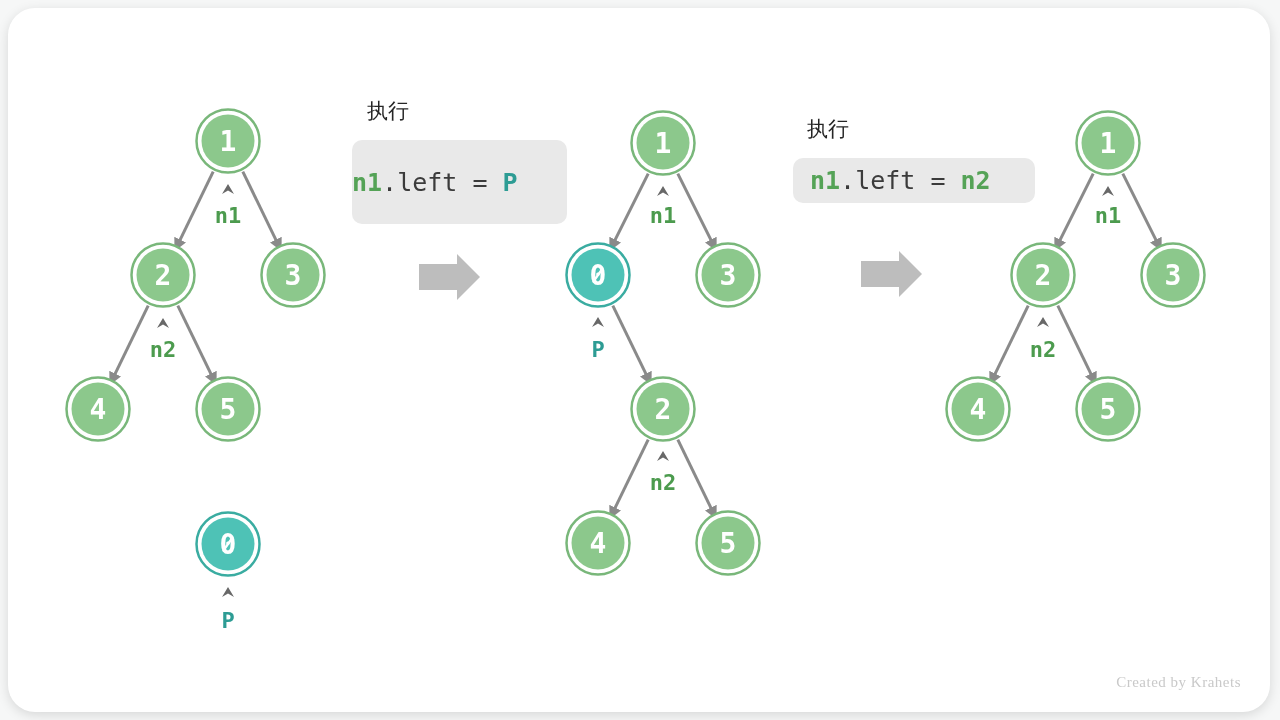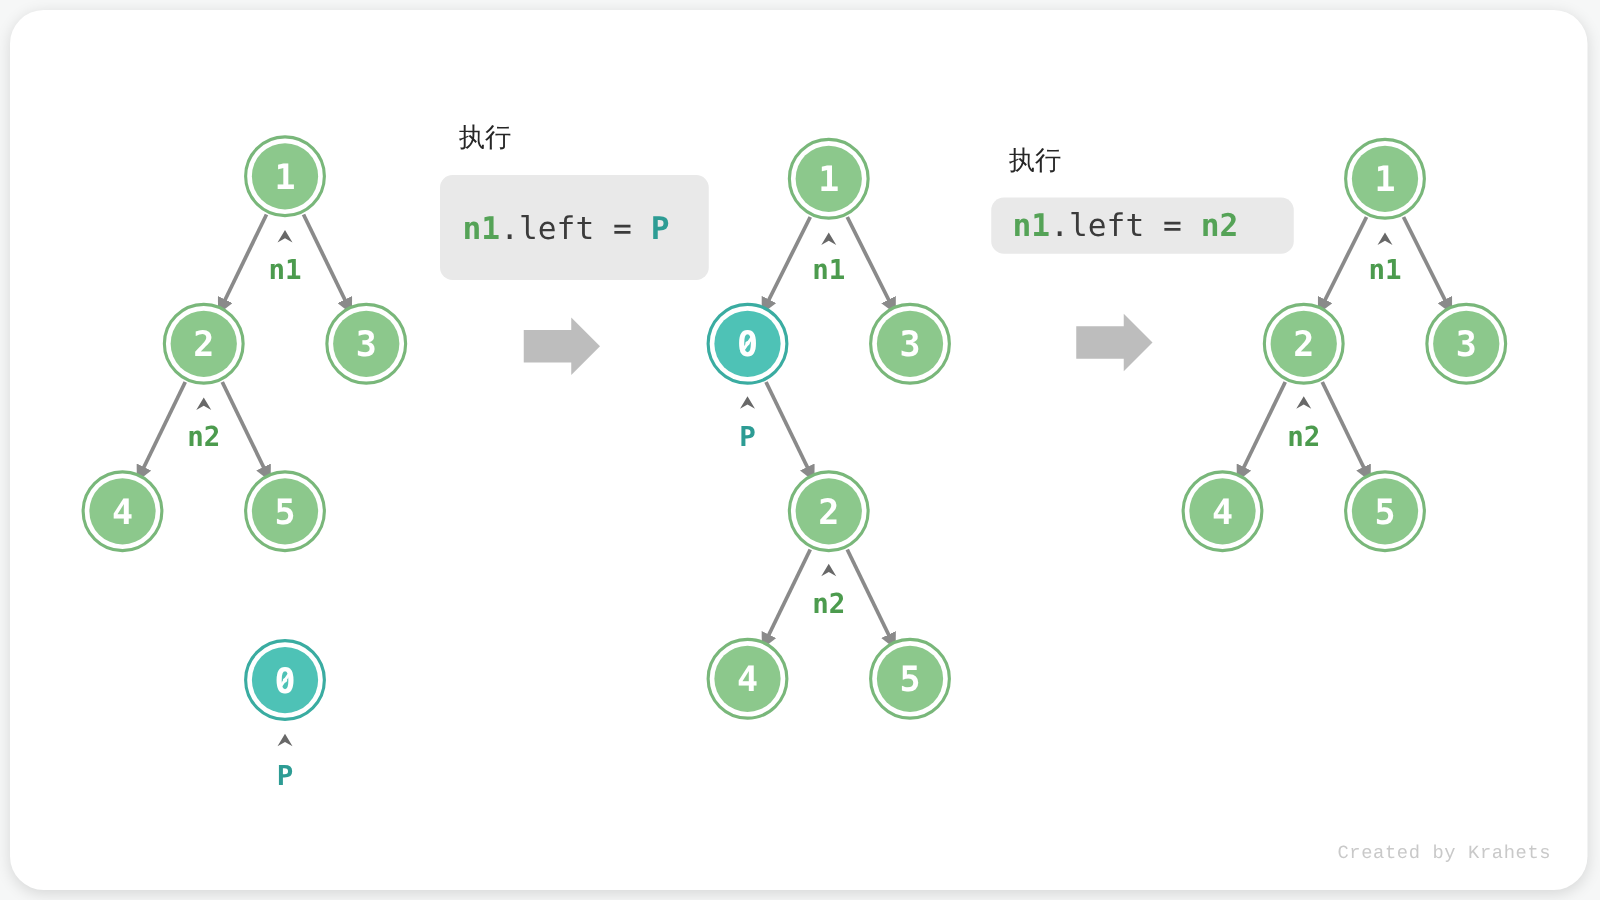--- a/index.html
+++ b/index.html
@@ -24,28 +24,28 @@
   .exec-title{
     position:absolute;font-size:21px;color:#262626;line-height:24px;
     font-family:"Liberation Sans","DejaVu Sans",sans-serif;
   }
   .code-box{
     position:absolute;background:#e9e9e9;border-radius:10px;
     font-family:"DejaVu Sans Mono","Liberation Mono",monospace;
     font-size:25px;color:#3b3b3b;
     display:flex;flex-direction:column;justify-content:center;
   }
-  .code-line{white-space:pre;line-height:35px;padding-left:18px;}
+  .code-line{white-space:pre;line-height:35px;}
   .code-line span{white-space:pre;}
   .tok-g{color:#55a357;font-weight:bold;}
   .tok-t{color:#2d9c94;font-weight:bold;}
   .tok-d{color:#3b3b3b;}
   .watermark{
     position:absolute;right:39px;top:674px;
-    font-family:Liberation Mono, monospace;
+    font-family:Liberation Serif, serif;
     font-size:15px;color:#c9c9c9;letter-spacing:0.5px;
   }
 </style>
 </head>
 <body>
 
 <div class="card"></div>
 
 <svg class="stage" width="1280" height="720" viewBox="0 0 1280 720">
   <defs>

